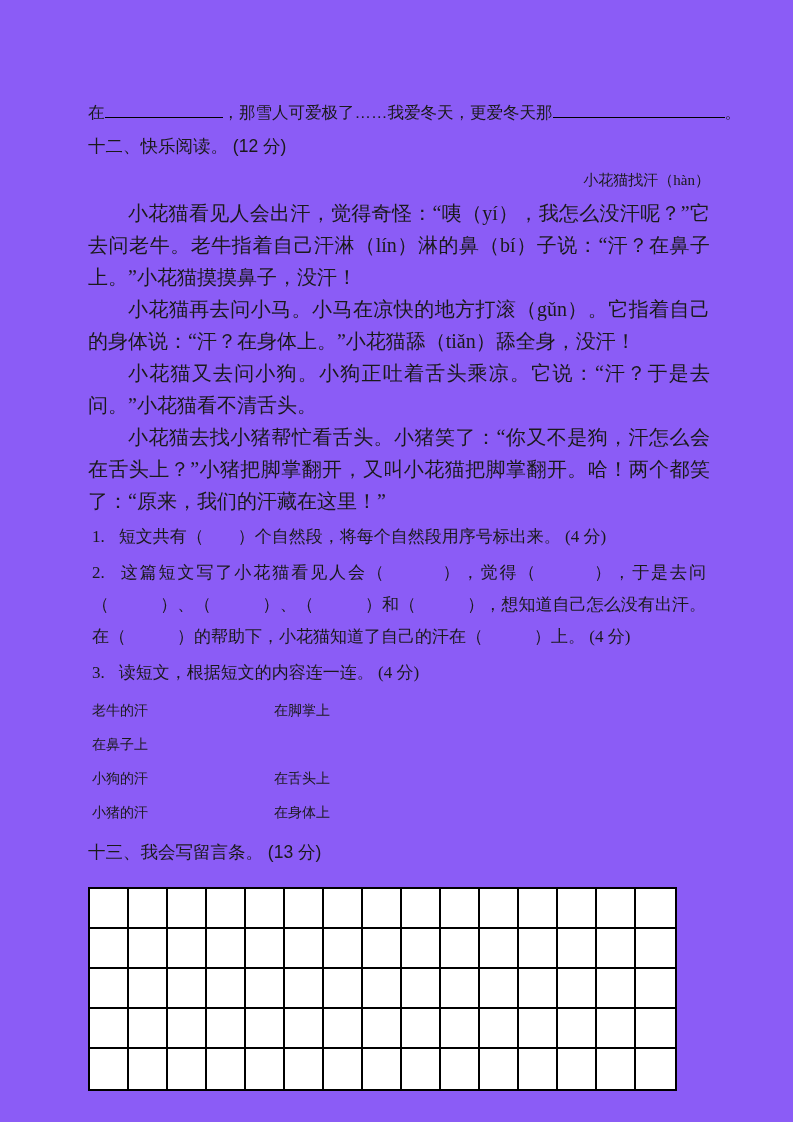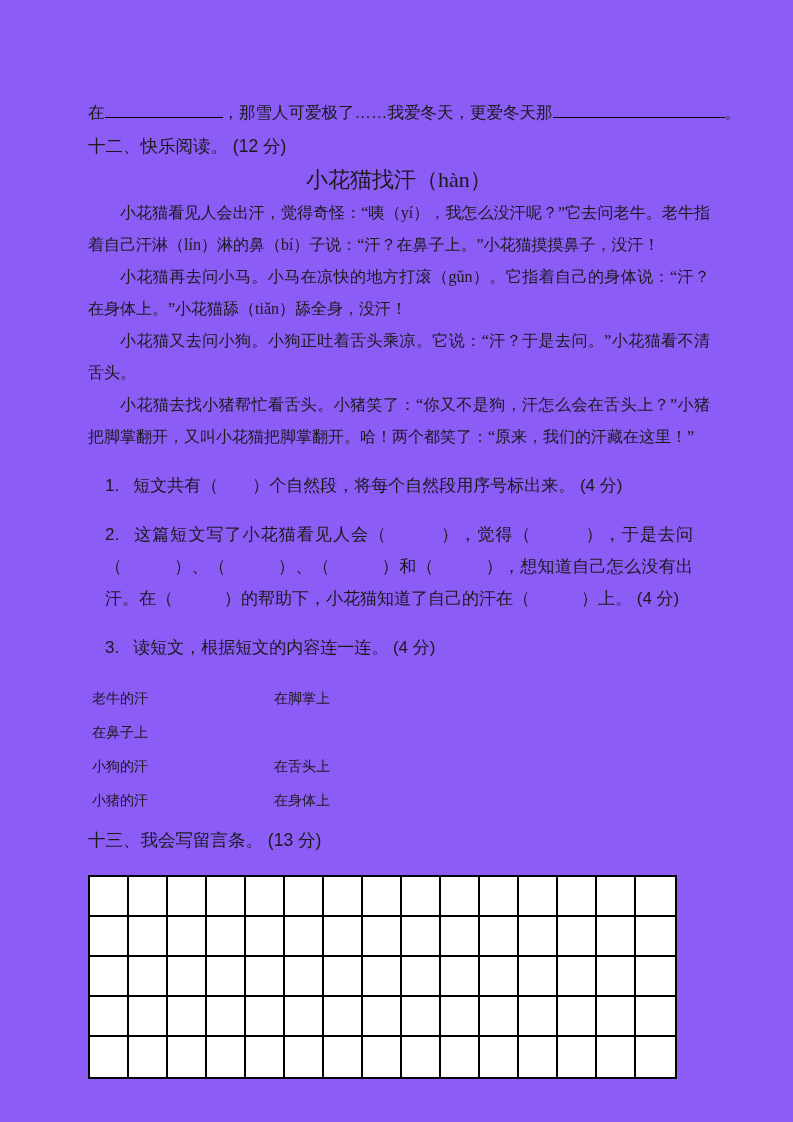--- a/index.html
+++ b/index.html
@@ -39,40 +39,41 @@
     margin: 9px 0 0 0;
     font-size: 17.5px;
     font-weight: normal;
     line-height: 26px;
   }
   .sec-heading-13 { margin-top: 10px; }
   
   .passage-title {
     margin: 8px 0 4px 0;
     font-weight: normal;
-    font-size: 22px;
-    text-align: center;
+    font-size: 15px;
+    text-align: right;
     line-height: 26px;
     font-family: "Liberation Serif", serif;
   }
   .passage p {
     margin: 0;
     line-height: 32px;
     text-indent: 2em;
-    font-size: 16px;
+    font-size: 20px;
     font-family: "Liberation Serif", serif;
     text-align: justify;
   }
   
   .questions { margin-top: 2px; }
   .question {
-    margin: 17px;
+    margin: 4px;
     line-height: 32px;
     font-size: 17px;
     text-align: justify;
+    font-family: Liberation Serif, serif;
   }
   .qnum { margin-right: 14px; }
   
   .matching { margin: 2px 0 0 4px; }
   .match-row {
     display: flex;
     line-height: 34px;
     font-size: 14px;
   }
   .match-left { width: 182px; }

